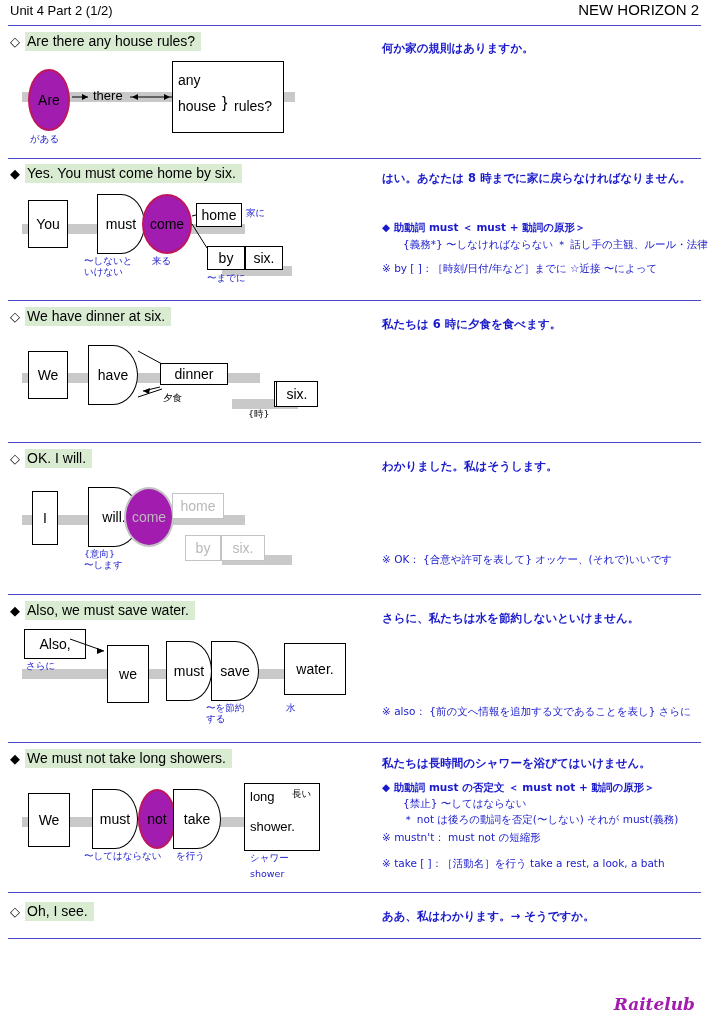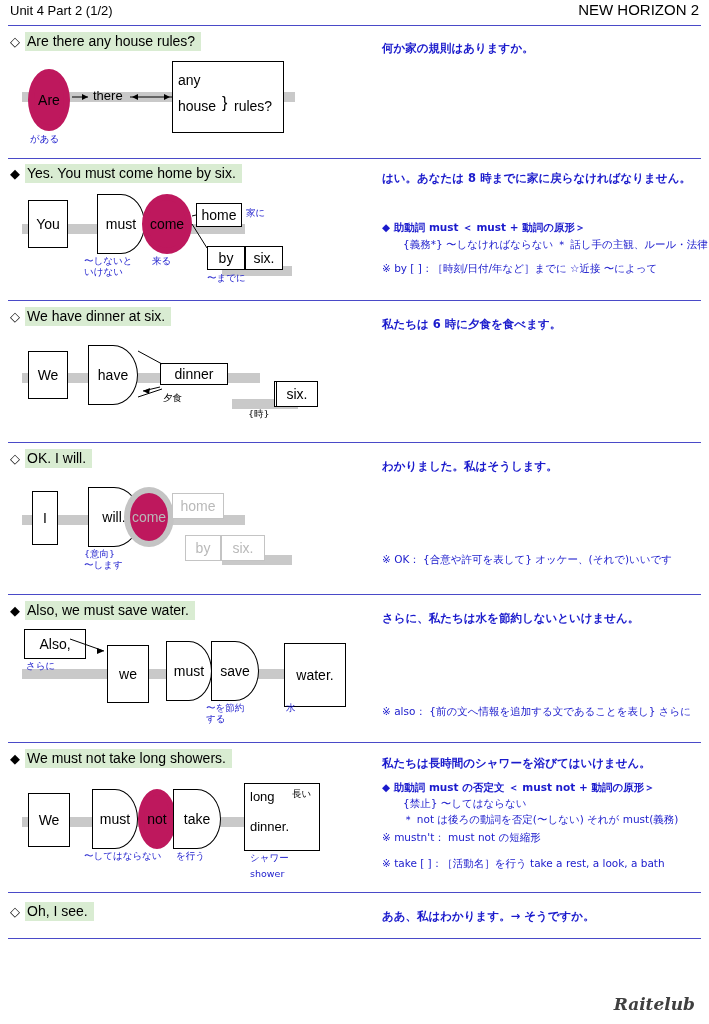--- a/index.html
+++ b/index.html
@@ -49,22 +49,22 @@
   .band {
     position:absolute; background:#c9c9c9; height:10px;
   }
   .box {
     position:absolute; border:1px solid #000; background:#fff;
     display:flex; align-items:center; justify-content:center;
     font-size:14px; text-align:center; line-height:1.05;
   }
   .box.faded { color:#b9b9b9; border-color:#c4c4c4; }
   .oval {
-    position:absolute; border:6px solid #be185d; border-radius:50%;
-    background:#be185d; display:flex; align-items:center; justify-content:center;
+    position:absolute; border:2px solid #be185d; border-radius:50%;
+    background:#a21caf; display:flex; align-items:center; justify-content:center;
     font-size:14px;
   }
   .oval.faded { color:#b9b9b9; border-color:#c4c4c4; }
   .half {
     position:absolute; border:1px solid #000; background:#fff;
     border-radius:0 50% 50% 0 / 0 50% 50% 0;
     display:flex; align-items:center; justify-content:center; font-size:14px;
   }
   .sub {
     position:absolute; font-family:"DejaVu Sans", sans-serif;
@@ -72,21 +72,21 @@
   }
   .sub.black { color:#000; }
   .lbl-en { position:absolute; font-size:13px; white-space:nowrap; }
   svg.ov { position:absolute; left:0; top:0; overflow:visible; }
 
   .brace { position:absolute; font-size:16px; }
 
   .logo {
     position:absolute; right:14px; bottom:10px;
     font-family:"DejaVu Serif", serif; font-style:italic; font-weight:bold;
-    font-size:17px; color:#404040;
+    font-size:17px; color:#a21caf;
   }
 </style>
 </head>
 <body>
 
 <div class="page">
 
   <div class="header">
     <div class="unit">Unit 4 Part 2 (1/2)</div>
     <div class="book">NEW HORIZON 2</div>
@@ -232,21 +232,21 @@
     <div class="diagram" style="left:0; top:22px; width:360px; height:118px;">
       <div class="band" style="left:22px; top:48px; width:170px;"></div>
       <div class="band" style="left:190px; top:48px; width:120px;"></div>
 
       <div class="box" style="left:24px; top:8px; width:62px; height:30px;">Also,</div>
       <div class="sub" style="left:26px; top:40px;">さらに</div>
       <div class="box" style="left:107px; top:24px; width:42px; height:58px;">we</div>
       <div class="half" style="left:166px; top:20px; width:46px; height:60px;">must</div>
       <div class="half" style="left:211px; top:20px; width:48px; height:60px;">save</div>
       <div class="sub" style="left:206px; top:82px;">〜を節約<br>する</div>
-      <div class="box" style="left:284px; top:22px; width:62px; height:64px;">water.</div>
+      <div class="box" style="left:284px; top:22px; width:62px; height:52px;">water.</div>
       <div class="sub" style="left:286px; top:82px;">水</div>
 
       <svg class="ov" width="360" height="118">
         <line x1="70" y1="18" x2="104" y2="30" stroke="#000" stroke-width="1"></line>
         <polygon points="104,30 97,27 97,33" fill="#000"></polygon>
       </svg>
     </div>
   </div>
   <div class="sec-rule" style="top:742px;"></div>
 
@@ -269,21 +269,21 @@
       <div class="box" style="left:28px; top:22px; width:42px; height:54px;">We</div>
       <div class="half" style="left:92px; top:18px; width:46px; height:60px;">must</div>
       <div class="oval" style="left:138px; top:18px; width:38px; height:60px;">not</div>
       <div class="half" style="left:173px; top:18px; width:48px; height:60px;">take</div>
       <div class="sub" style="left:84px; top:80px;">〜してはならない</div>
       <div class="sub" style="left:176px; top:80px;">を行う</div>
 
       <div class="box" style="left:244px; top:12px; width:76px; height:68px; display:block;"></div>
       <div class="lbl-en" style="left:250px; top:18px;">long</div>
       <div class="sub black" style="left:292px; top:18px;">長い</div>
-      <div class="lbl-en" style="left:250px; top:48px;">dinner.</div>
+      <div class="lbl-en" style="left:250px; top:48px;">shower.</div>
       <div class="sub" style="left:250px; top:82px;">シャワー</div>
       <div class="sub" style="left:250px; top:98px;">shower</div>
     </div>
   </div>
   <div class="sec-rule" style="top:892px;"></div>
 
   <div class="section" style="top:900px; height:40px;">
     <div class="title-row" style="top:2px;">
       <span class="diamond">◇</span>
       <span class="title-text hl">Oh, I see.</span>

